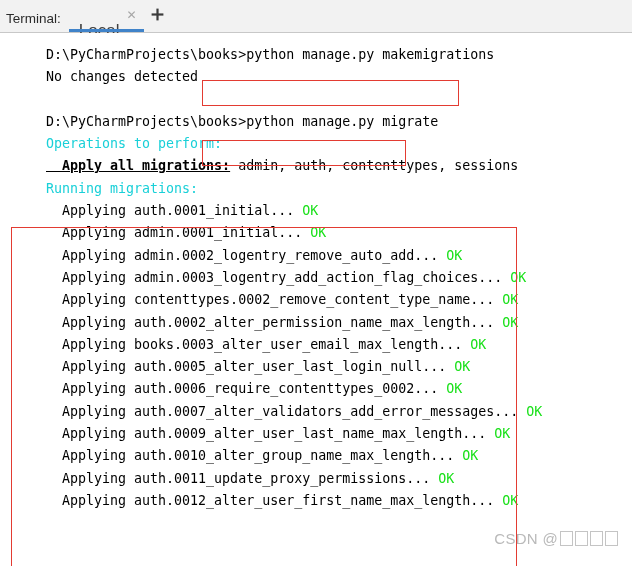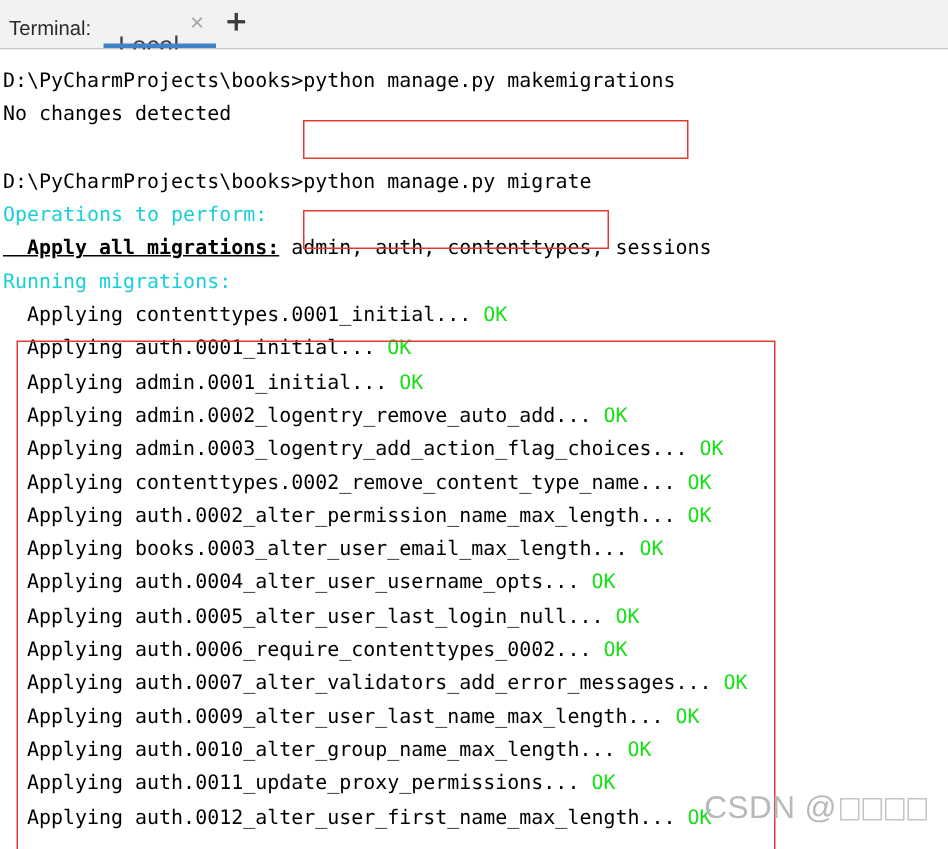--- a/index.html
+++ b/index.html
@@ -90,20 +90,21 @@
     font-size: 13.3px;
     line-height: 22.3px;
     color: #000000;
     padding-top: 11px;
     box-sizing: border-box;
   }
   .term-line {
     white-space: pre;
     padding-left: 2px;
     height: 22.3px;
+    margin-left: 44px;
   }
   .term-blank { height: 22.3px; }
 
   .c-default { color: #000000; }
   .c-cyan    { color: #19d0d8; }
   .c-green   { color: #18e018; }
   .c-bold    { font-weight: bold; color: #000000; text-decoration: underline; }
 
   
   .red-box {
@@ -117,21 +118,21 @@
   #redbox-migration-list { left: 11px;  top: 194px; width: 506px; height: 380px; }
 
   
   #watermark {
     position: absolute;
     right: 14px;
     bottom: 16px;
     display: flex;
     align-items: center;
     font-family: "Liberation Sans", sans-serif;
-    font-size: 21px;
+    font-size: 15px;
     color: #b9b9b9;
     letter-spacing: 0.3px;
     white-space: nowrap;
   }
   .tofu {
     display: inline-block;
     width: 11px;
     height: 13px;
     border: 1px solid #c4c4c4;
     margin-left: 2px;
@@ -159,29 +160,27 @@
 
 <div id="terminal-body">
   <div id="terminal-lines">
       <div class="term-line"><span class="c-default">D:\PyCharmProjects\books&gt;</span><span class="c-default">python manage.py makemigrations</span></div>
       <div class="term-line"><span class="c-default">No changes detected</span></div>
       <div class="term-blank"></div>
       <div class="term-line"><span class="c-default">D:\PyCharmProjects\books&gt;</span><span class="c-default">python manage.py migrate</span></div>
       <div class="term-line"><span class="c-cyan">Operations to perform:</span></div>
       <div class="term-line"><span class="c-bold">  Apply all migrations:</span><span class="c-default"> admin, auth, contenttypes, sessions</span></div>
       <div class="term-line"><span class="c-cyan">Running migrations:</span></div>
-      <div class="term-line"><span class="c-default">  Applying contenttypes.0001_initial... </span><span class="c-green">OK</span></div>
       <div class="term-line"><span class="c-default">  Applying auth.0001_initial... </span><span class="c-green">OK</span></div>
       <div class="term-line"><span class="c-default">  Applying admin.0001_initial... </span><span class="c-green">OK</span></div>
       <div class="term-line"><span class="c-default">  Applying admin.0002_logentry_remove_auto_add... </span><span class="c-green">OK</span></div>
       <div class="term-line"><span class="c-default">  Applying admin.0003_logentry_add_action_flag_choices... </span><span class="c-green">OK</span></div>
       <div class="term-line"><span class="c-default">  Applying contenttypes.0002_remove_content_type_name... </span><span class="c-green">OK</span></div>
       <div class="term-line"><span class="c-default">  Applying auth.0002_alter_permission_name_max_length... </span><span class="c-green">OK</span></div>
       <div class="term-line"><span class="c-default">  Applying books.0003_alter_user_email_max_length... </span><span class="c-green">OK</span></div>
-      <div class="term-line"><span class="c-default">  Applying auth.0004_alter_user_username_opts... </span><span class="c-green">OK</span></div>
       <div class="term-line"><span class="c-default">  Applying auth.0005_alter_user_last_login_null... </span><span class="c-green">OK</span></div>
       <div class="term-line"><span class="c-default">  Applying auth.0006_require_contenttypes_0002... </span><span class="c-green">OK</span></div>
       <div class="term-line"><span class="c-default">  Applying auth.0007_alter_validators_add_error_messages... </span><span class="c-green">OK</span></div>
       <div class="term-line"><span class="c-default">  Applying auth.0009_alter_user_last_name_max_length... </span><span class="c-green">OK</span></div>
       <div class="term-line"><span class="c-default">  Applying auth.0010_alter_group_name_max_length... </span><span class="c-green">OK</span></div>
       <div class="term-line"><span class="c-default">  Applying auth.0011_update_proxy_permissions... </span><span class="c-green">OK</span></div>
       <div class="term-line"><span class="c-default">  Applying auth.0012_alter_user_first_name_max_length... </span><span class="c-green">OK</span></div>
     </div>
 
   <div class="red-box" id="redbox-makemigrations"></div>

